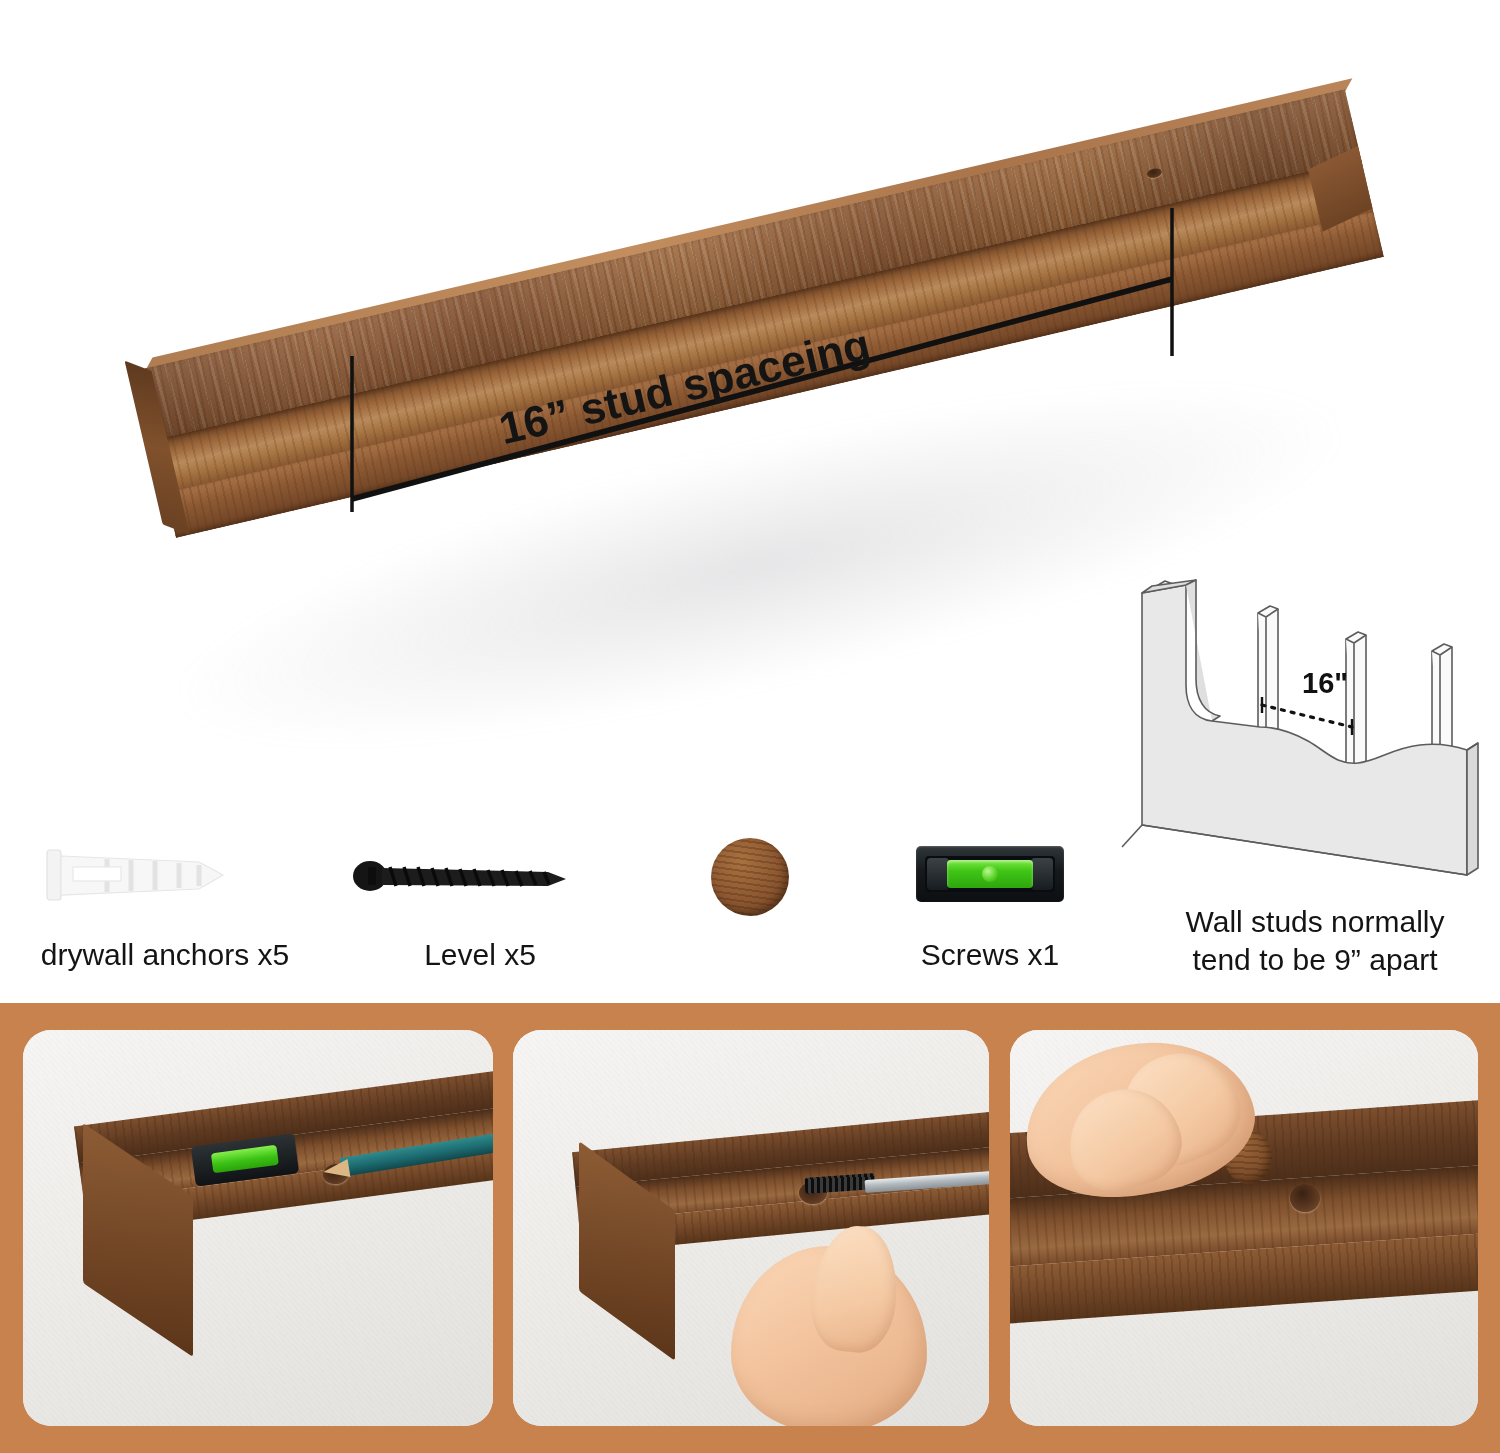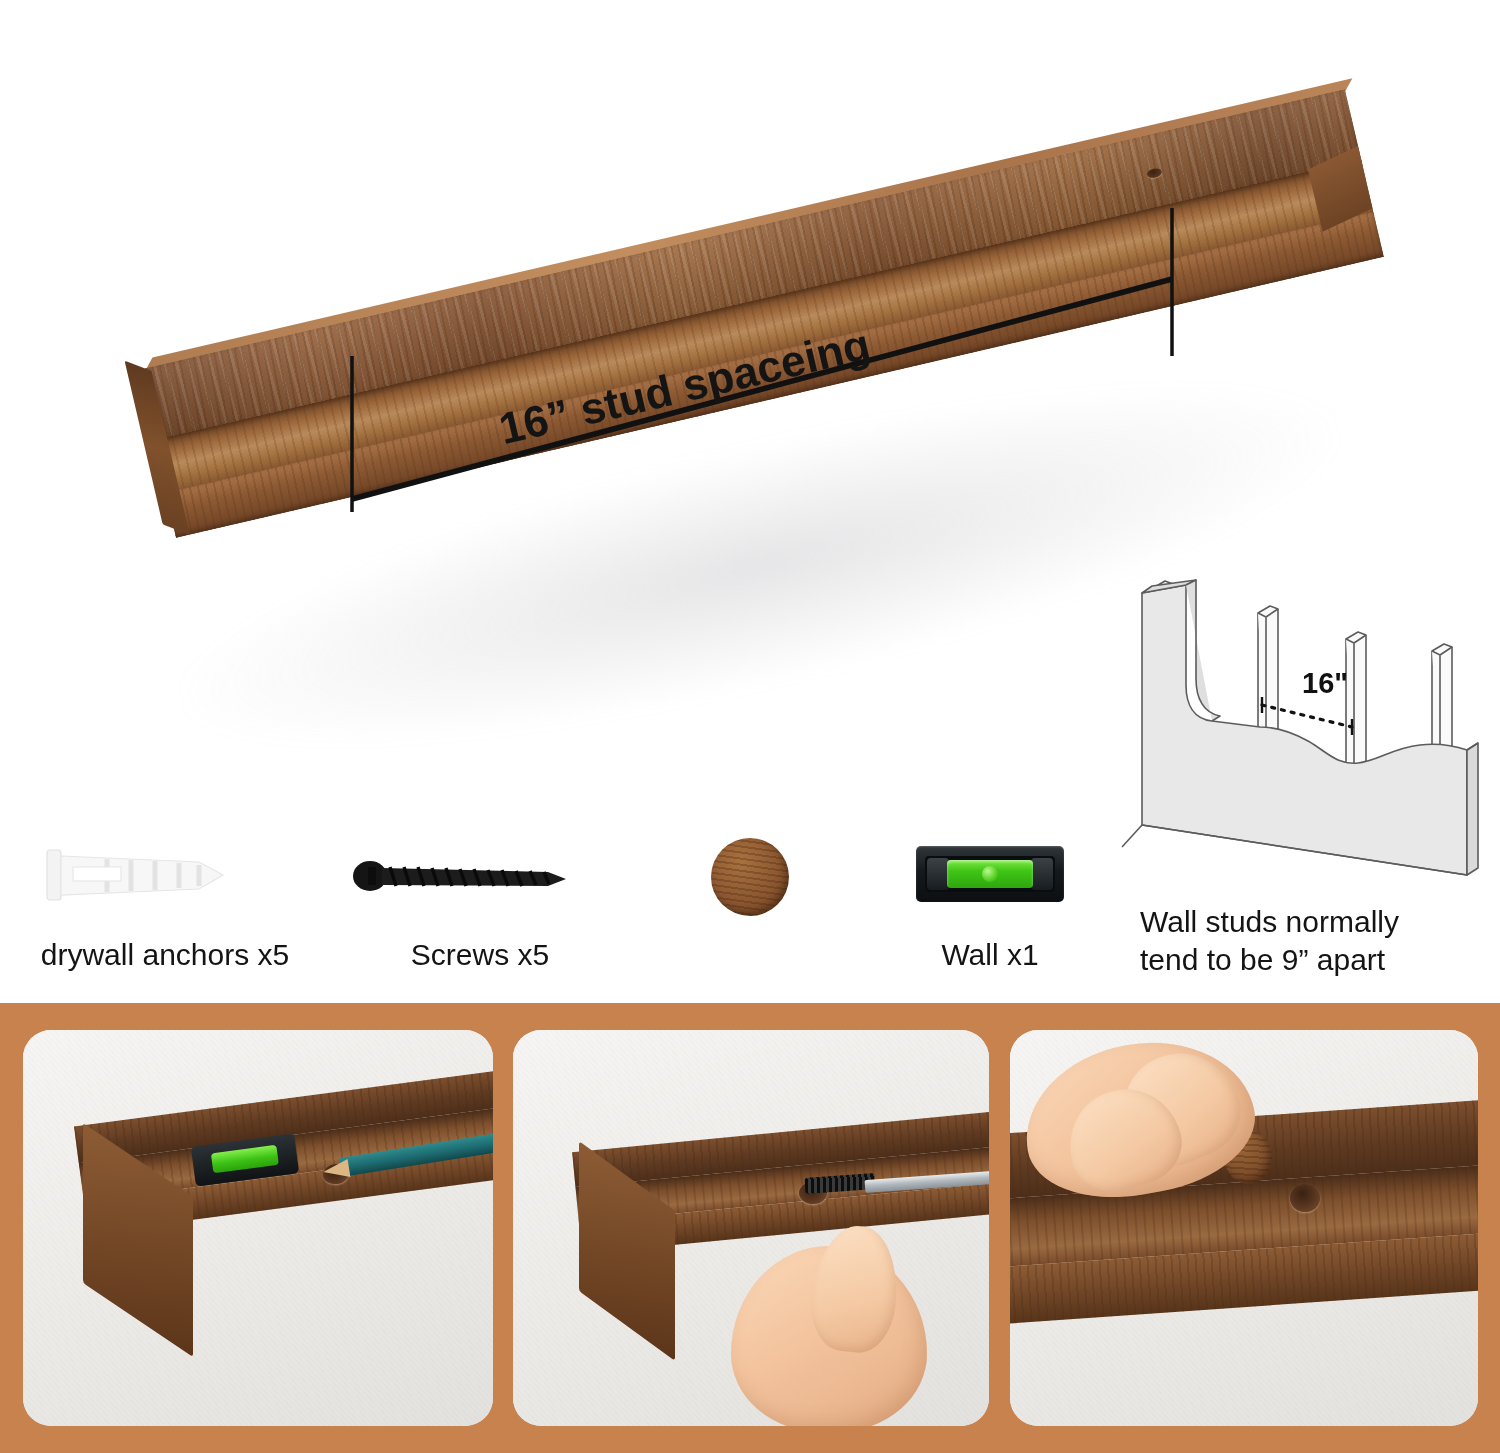--- a/index.html
+++ b/index.html
@@ -180,21 +180,21 @@
     left: 1120px; top: 575px;
     width: 380px; height: 400px;
   }
   .stud-caption {
     position: absolute;
     left: 20px; top: 328px;
     width: 350px;
     font-size: 30px;
     line-height: 1.28;
     color: #141414;
-    text-align: left;
+    text-align: center;
   }
 
   
   .hardware-row {
     position: absolute;
     left: 0; top: 830px;
     width: 1120px; height: 150px;
   }
   .hw-item {
     position: absolute;
@@ -533,42 +533,42 @@
               <path d="M122 11 L128 28"></path>
                 <path d="M136 12 L142 28"></path>
                 <path d="M150 12 L156 28"></path>
               <path d="M164 13 L170 28"></path>
                 <path d="M178 13 L184 27"></path>
                 <path d="M192 14 L197 26"></path>
             </g>
           </g>
         </svg>
       </div>
-      <div class="hw-label">Screws  x5</div>
+      <div class="hw-label">Level  x5</div>
     </div>
 
     <div class="hw-item hw-stickers">
       <div class="hw-art">
         <div class="sticker-disc"></div>
       </div>
     </div>
 
     <div class="hw-item hw-level">
       <div class="hw-art">
         <div class="level-body">
           <div class="level-inner">
             <div class="level-cap l"></div>
             <div class="level-cap r"></div>
             <div class="level-vial">
               <div class="level-bubble"></div>
             </div>
           </div>
         </div>
       </div>
-      <div class="hw-label">Wall  x1</div>
+      <div class="hw-label">Screws  x1</div>
     </div>
   </div>
 
   <div class="photo-panel">
 
     <div class="photo-card card1">
       <div class="wall-bg"></div>
       <div class="pshelf" style="left:58px; top:96px; width:470px; height:108px; transform:rotate(-7.5deg);">
         <div class="lip"></div>
         <div class="deck"></div>

